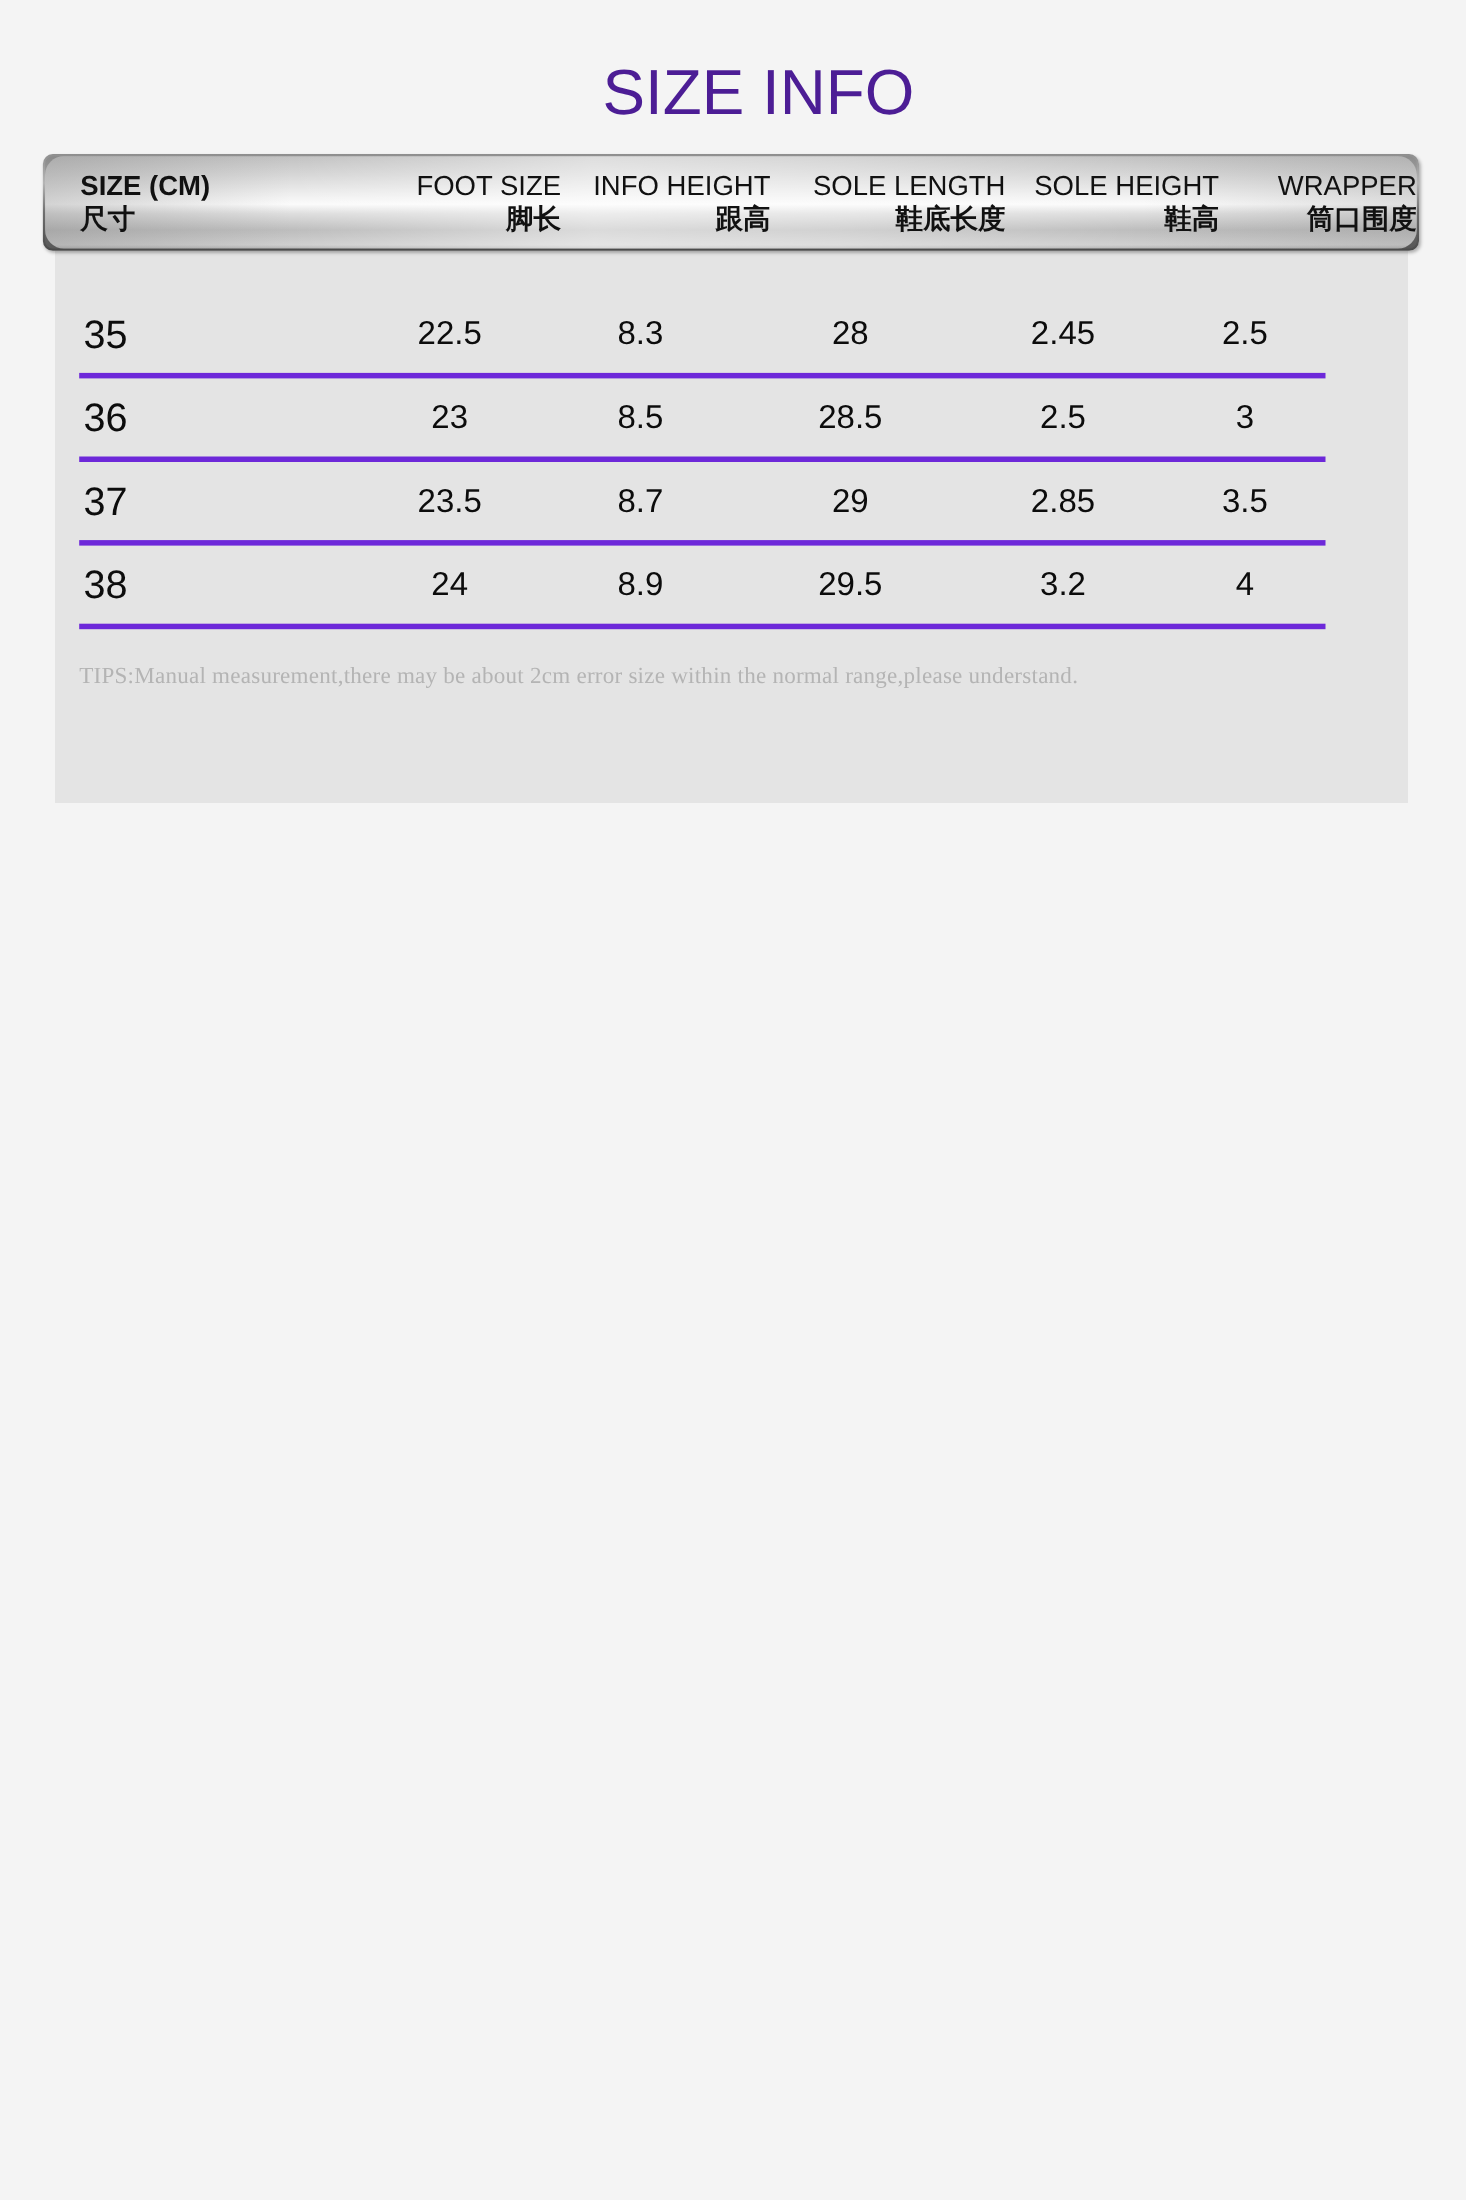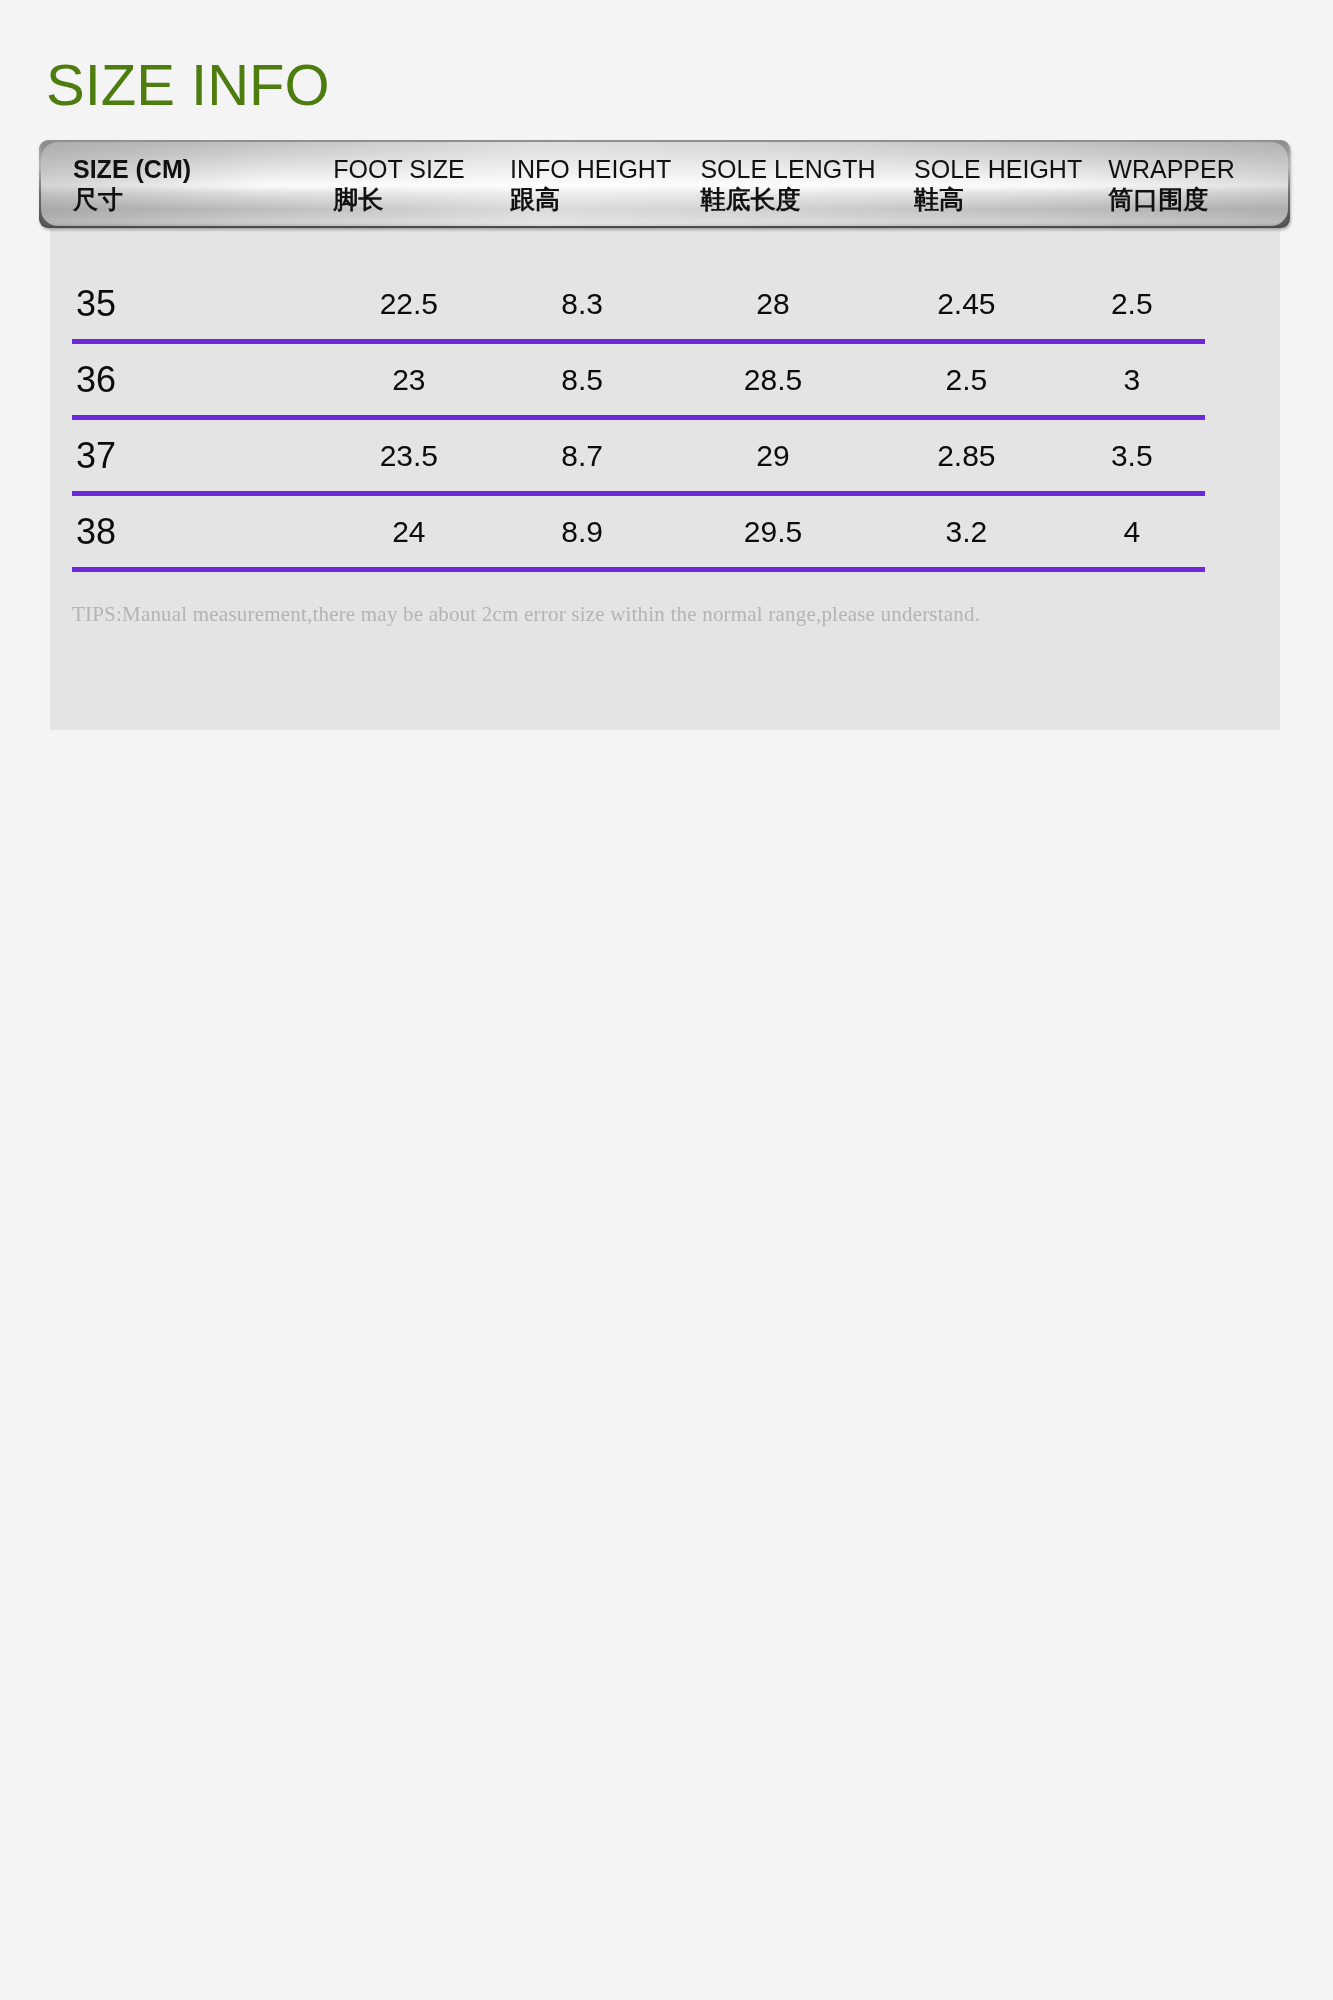--- a/index.html
+++ b/index.html
@@ -9,23 +9,24 @@
   }
   body {
     width: 1333px;
     height: 2000px;
     font-family: "Liberation Sans", sans-serif;
     position: relative;
     overflow: hidden;
   }
 
   .page-title {
+    text-align: center;
     font-size: 58px;
     font-weight: 400;
-    color: #4d7c0f;
+    color: #4c1d95;
     letter-spacing: 0px;
     margin: 0;
     padding-top: 55px;
     line-height: 1.05;
     font-family: "Liberation Sans", sans-serif;
     padding-left: 46px;
   }
 
   .size-panel {
     position: absolute;
@@ -83,21 +84,21 @@
         rgba(120,120,120,0.22) 100%);
     pointer-events: none;
   }
 
   .hcell {
     position: relative;
     z-index: 2;
     display: flex;
     flex-direction: column;
     justify-content: center;
-    align-items: flex-start;
+    align-items: flex-end;
     gap: 1px;
     padding-top: 2px;
   }
   .hcell .en {
     font-size: 25px;
     color: #111;
     white-space: nowrap;
     line-height: 1.1;
     font-family: "Liberation Sans", sans-serif;
   }

